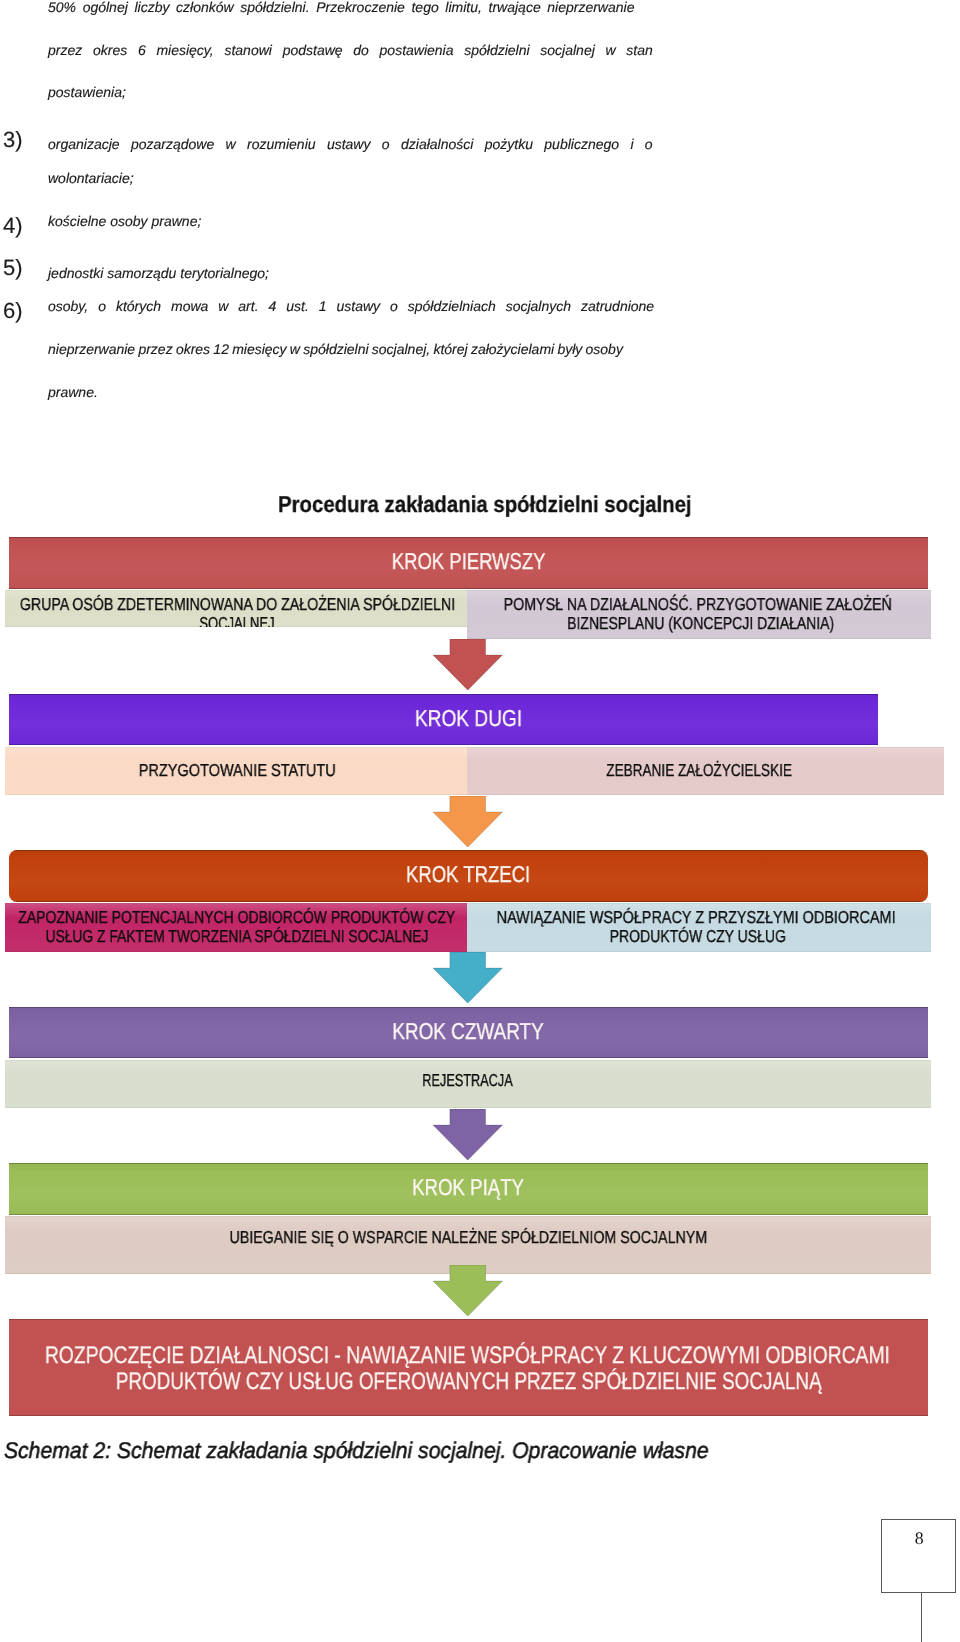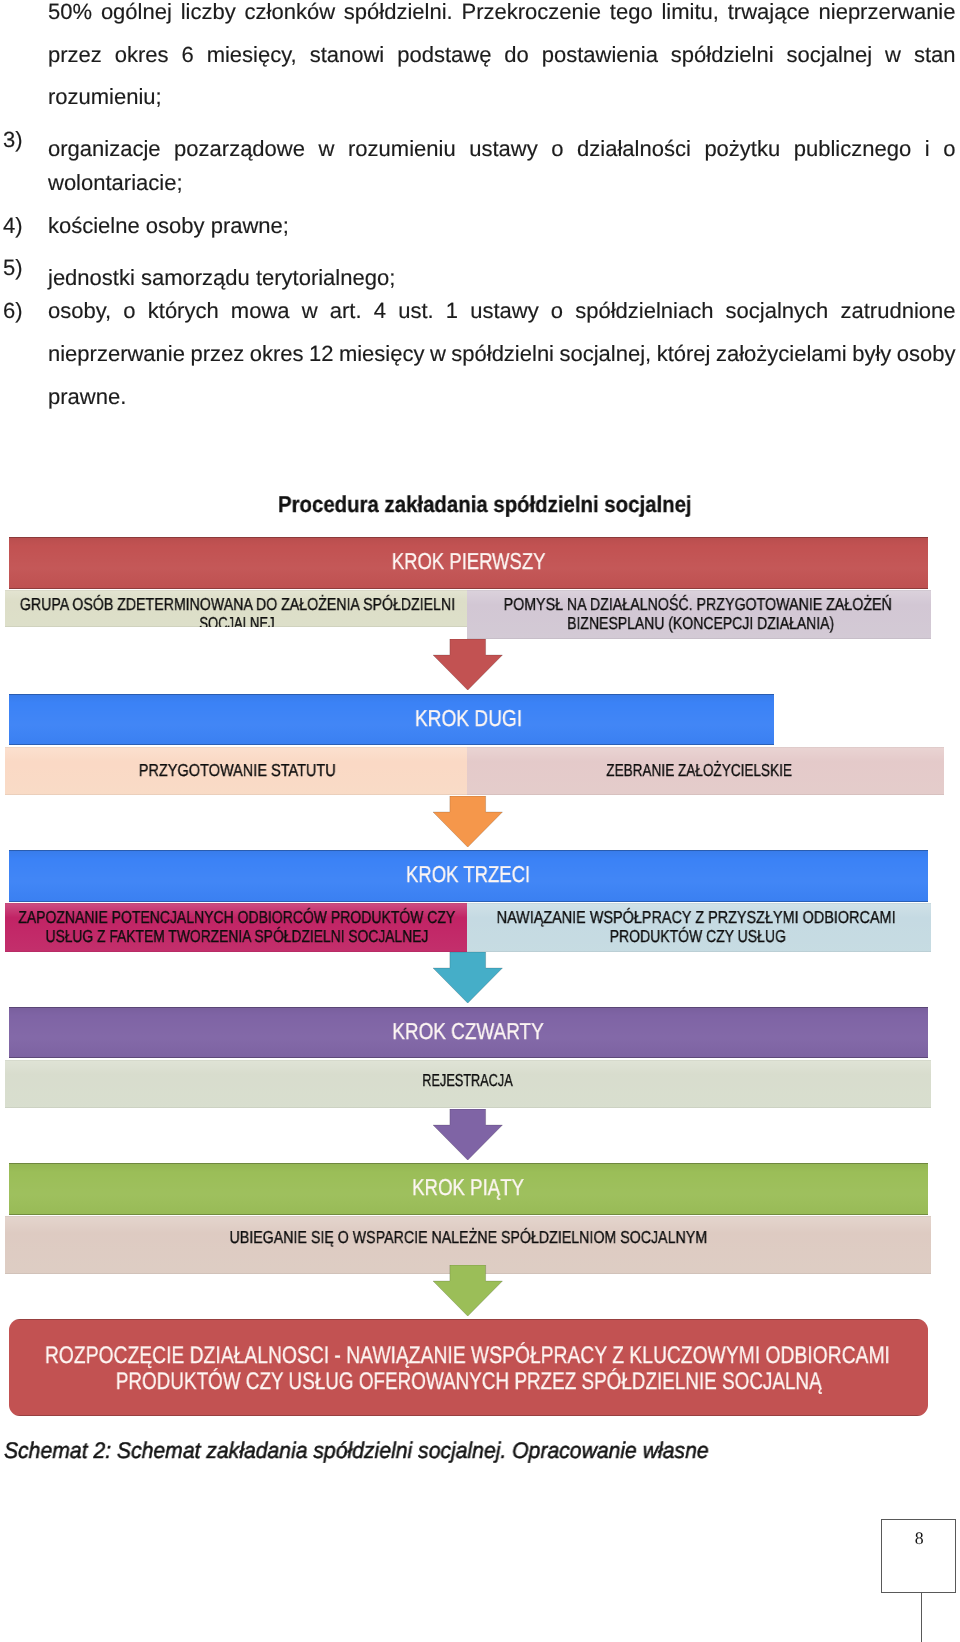--- a/index.html
+++ b/index.html
@@ -5,22 +5,22 @@
 <style>
   html,body{margin:0;padding:0;background:#ffffff;}
   body{width:960px;height:1642px;position:relative;overflow:hidden;
        font-family:"Liberation Sans",sans-serif;color:#1c1c1c;
        -webkit-font-smoothing:antialiased;-moz-osx-font-smoothing:grayscale;
        text-rendering:geometricPrecision;}
   .page,.page *{-webkit-font-smoothing:antialiased;}
   .page{position:absolute;left:0;top:0;width:960px;height:1642px;background:#fff;}
 
   
-  .tl{position:absolute;font-size:22px;white-space:pre;color:#1c1c1c;
-      transform-origin:left top;will-change:transform;
+  .tl{position:absolute;font-size:14px;white-space:pre;color:#1c1c1c;
+      transform-origin:left top;will-change:transform;font-style:italic;
       -webkit-text-stroke:0.16px #1c1c1c;}
   .mk{position:absolute;font-size:22px;color:#1c1c1c;white-space:pre;will-change:transform;
       -webkit-text-stroke:0.16px #1c1c1c;}
 
   
   .dtitle{position:absolute;font-weight:bold;font-size:22.8px;color:#121212;
           white-space:nowrap;transform-origin:left top;will-change:transform;
           -webkit-text-stroke:0.3px #121212;}
 
   .shead{position:absolute;overflow:hidden;}
@@ -65,21 +65,21 @@
          color:#141414;text-align:center;line-height:1;will-change:transform;}
   .pgline{position:absolute;background:#595959;}
 </style>
 </head>
 <body>
 
 <div class="page">
 <div>
   <div class="tl" style="left: 47.8px; top: -1.22px; transform: none; word-spacing: 2.73611px;">50% ogólnej liczby członków spółdzielni. Przekroczenie tego limitu, trwające nieprzerwanie</div>
   <div class="tl" style="left: 47.8px; top: 41.56px; transform: none; word-spacing: 6.83097px;">przez okres 6 miesięcy, stanowi podstawę do postawienia spółdzielni socjalnej w stan</div>
-  <div class="tl" style="left:47.80px;top:84.34px;">rozumieniu;</div>
+  <div class="tl" style="left:47.80px;top:84.34px;">postawienia;</div>
   <div class="mk" style="left:3.4px;top:127.12px;">3)</div>
   <div class="tl" style="left: 47.8px; top: 127.12px; transform: none; word-spacing: 7.47031px; margin-top: 9px;">organizacje pozarządowe w rozumieniu ustawy o działalności pożytku publicznego i o</div>
   <div class="tl" style="left:47.80px;top:169.90px;">wolontariacie;</div>
   <div class="mk" style="left:3.4px;top:212.68px;">4)</div>
   <div class="tl" style="left:47.80px;top:212.68px;">kościelne osoby prawne;</div>
   <div class="mk" style="left:3.4px;top:255.46px;">5)</div>
   <div class="tl" style="left:47.80px;top:265px;">jednostki samorządu terytorialnego;</div>
   <div class="mk" style="left:3.4px;top:298.24px;">6)</div>
   <div class="tl" style="left: 47.8px; top: 298.24px; transform: none; word-spacing: 6.0625px;">osoby, o których mowa w art. 4 ust. 1 ustawy o spółdzielniach socjalnych zatrudnione</div>
   <div class="tl" style="left: 47.8px; top: 341.02px; transform: none; word-spacing: -0.647727px;">nieprzerwanie przez okres 12 miesięcy w spółdzielni socjalnej, której założycielami były osoby</div>
@@ -100,38 +100,38 @@
     <div class="cell" style="left:467.00px;top:590.20px;width:463.60px;height:48.60px;background:#d0c4d2;">
       <div class="cellgrad"></div>
       <div class="cline" style="top: 3.45px; transform: scaleX(0.823118); word-spacing: 0px; left: -4.85px; transform-origin: center top;">POMYSŁ NA DZIAŁALNOŚĆ. PRZYGOTOWANIE  ZAŁOŻEŃ</div>
       <div class="cline" style="top: 22.85px; transform: scaleX(0.81093); word-spacing: 0px; left: 68.7125px; transform-origin: center top;">BIZNESPLANU (KONCEPCJI DZIAŁANIA)</div>
     </div>
     <svg class="arr" style="left:433.30px;top:639.30px;" width="69.50" height="51.20" viewBox="0 0 69.50 51.20">
           <path d="M16.85 0 L52.65 0 L52.65 16.00 L69.50 16.00 L34.75 51.20 L0 16.00 L16.85 16.00 Z" fill="#c25252" stroke="rgba(0,0,0,0.17)" stroke-width="0.9"></path>
         </svg>
   </div>
   <div>
-    <div class="shead" style="left:8.70px;top:693.50px;width:765px;height:51.90px;background:#3b82f6;">
+    <div class="shead" style="left:8.70px;top:693.50px;width:869px;height:51.90px;background:#6d28d9;">
       <div class="sheadgrad"></div>
       <div class="headlbl" style="top: 11.41px; transform: scaleX(0.830505); word-spacing: 0px; left: 395.011px; transform-origin: center top;">KROK DUGI</div>
     </div>
     <div class="cell" style="left:5.10px;top:746.70px;width:461.90px;height:48.60px;background:#fad7c2;">
       <div class="cellgrad"></div>
       <div class="cline" style="top: 13.65px; transform: scaleX(0.839806); word-spacing: 0px; left: 115.311px; transform-origin: center top;">PRZYGOTOWANIE STATUTU</div>
     </div>
     <div class="cell" style="left:467.00px;top:746.70px;width:477px;height:48.60px;background:#e3c7c7;">
       <div class="cellgrad"></div>
       <div class="cline" style="top: 13.65px; transform: scaleX(0.785608); word-spacing: 0px; left: 113.675px; transform-origin: center top;">ZEBRANIE ZAŁOŻYCIELSKIE</div>
     </div>
     <svg class="arr" style="left:433.30px;top:795.80px;" width="69.50" height="51.20" viewBox="0 0 69.50 51.20">
           <path d="M16.85 0 L52.65 0 L52.65 16.00 L69.50 16.00 L34.75 51.20 L0 16.00 L16.85 16.00 Z" fill="#f5974b" stroke="rgba(0,0,0,0.17)" stroke-width="0.9"></path>
         </svg>
   </div>
   <div>
-    <div class="shead" style="left:8.70px;top:850.00px;width:919.10px;height:51.90px;background:#3b82f6;">
+    <div class="shead" style="left:8.70px;top:850.00px;width:919.10px;height:51.90px;background:#c2410c;border-radius:8px;">
       <div class="sheadgrad"></div>
       <div class="headlbl" style="top: 11.21px; transform: scaleX(0.80535); word-spacing: 0px; left: 382.441px; transform-origin: center top;">KROK TRZECI</div>
     </div>
     <div class="cell" style="left:5.10px;top:903.20px;width:461.90px;height:48.60px;background:#be185d;">
       <div class="cellgrad"></div>
       <div class="cline" style="top: 3.85px; transform: scaleX(0.809683); word-spacing: 0px; left: -38.5969px; transform-origin: center top;">ZAPOZNANIE POTENCJALNYCH ODBIORCÓW PRODUKTÓW CZY</div>
       <div class="cline" style="top: 23.25px; transform: scaleX(0.80102); word-spacing: 0px; left: -7.34531px; transform-origin: center top;">USŁUG Z FAKTEM TWORZENIA SPÓŁDZIELNI SOCJALNEJ</div>
     </div>
     <div class="cell" style="left:467.00px;top:903.20px;width:463.60px;height:48.60px;background:#c2d8e1;">
       <div class="cellgrad"></div>
@@ -162,21 +162,21 @@
     </div>
     <div class="cell" style="left:5.10px;top:1216.20px;width:925.50px;height:58px;background:#dcc8bf;">
       <div class="cellgrad"></div>
       <div class="cline" style="top: 10.55px; transform: scaleX(0.822518); word-spacing: 0px; left: 172.772px; transform-origin: center top;">UBIEGANIE SIĘ O WSPARCIE NALEŻNE SPÓŁDZIELNIOM SOCJALNYM</div>
     </div>
     <svg class="arr" style="left:433.30px;top:1265.30px;" width="69.50" height="51.20" viewBox="0 0 69.50 51.20">
           <path d="M16.85 0 L52.65 0 L52.65 16.00 L69.50 16.00 L34.75 51.20 L0 16.00 L16.85 16.00 Z" fill="#9bbe58" stroke="rgba(0,0,0,0.17)" stroke-width="0.9"></path>
         </svg>
   </div>
 </div>
-<div class="fbox" style="left:8.70px;top:1319.00px;width:919.10px;height:96.60px;background:#c25252;border-radius:11px;">
+<div class="fbox" style="left:8.70px;top:1319.00px;width:919.10px;height:96.60px;background:#c25252;">
   <div class="fline" style="top: 22.99px; transform: scaleX(0.804152); word-spacing: 0px; left: -66.6984px; transform-origin: center top;">ROZPOCZĘCIE DZIAŁALNOSCI - NAWIĄZANIE WSPÓŁPRACY Z KLUCZOWYMI ODBIORCAMI</div>
   <div class="fline" style="top: 48.99px; transform: scaleX(0.786545); word-spacing: 0px; left: 10.9656px; transform-origin: center top;">PRODUKTÓW CZY USŁUG OFEROWANYCH PRZEZ SPÓŁDZIELNIE SOCJALNĄ</div>
 </div>
 <div class="cap" style="left: 3.9px; top: 1437.6px; transform: scaleX(0.936618); word-spacing: 0px;">Schemat 2: Schemat zakładania spółdzielni socjalnej. Opracowanie własne</div>
 <div>
   <div class="pgbox" style="left:881.4px;top:1519.4px;width:74.4px;height:74.0px;"></div>
   <div class="pgnum" style="left:881.9px;top:1530.1px;width:74.4px;">8</div>
   <div class="pgline" style="left:920.6px;top:1593.4px;width:1.6px;height:48.6px;"></div>
 </div>
 </div>

